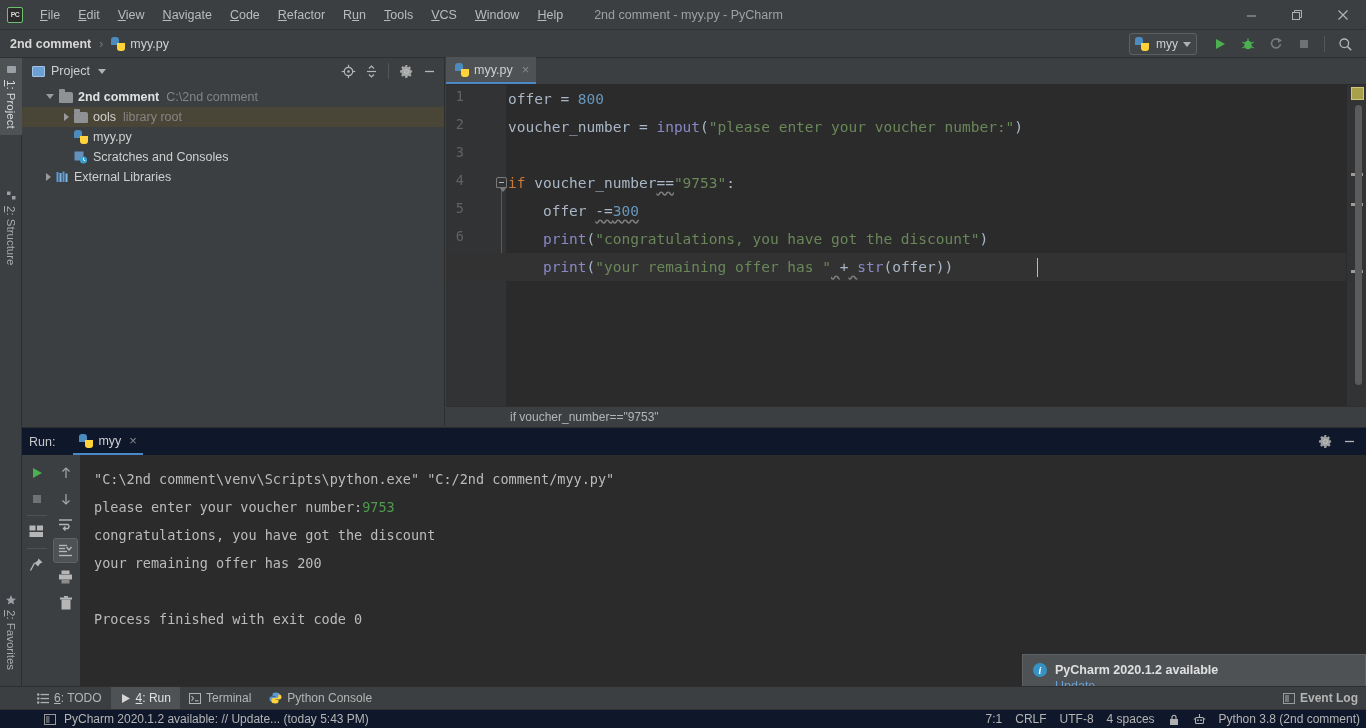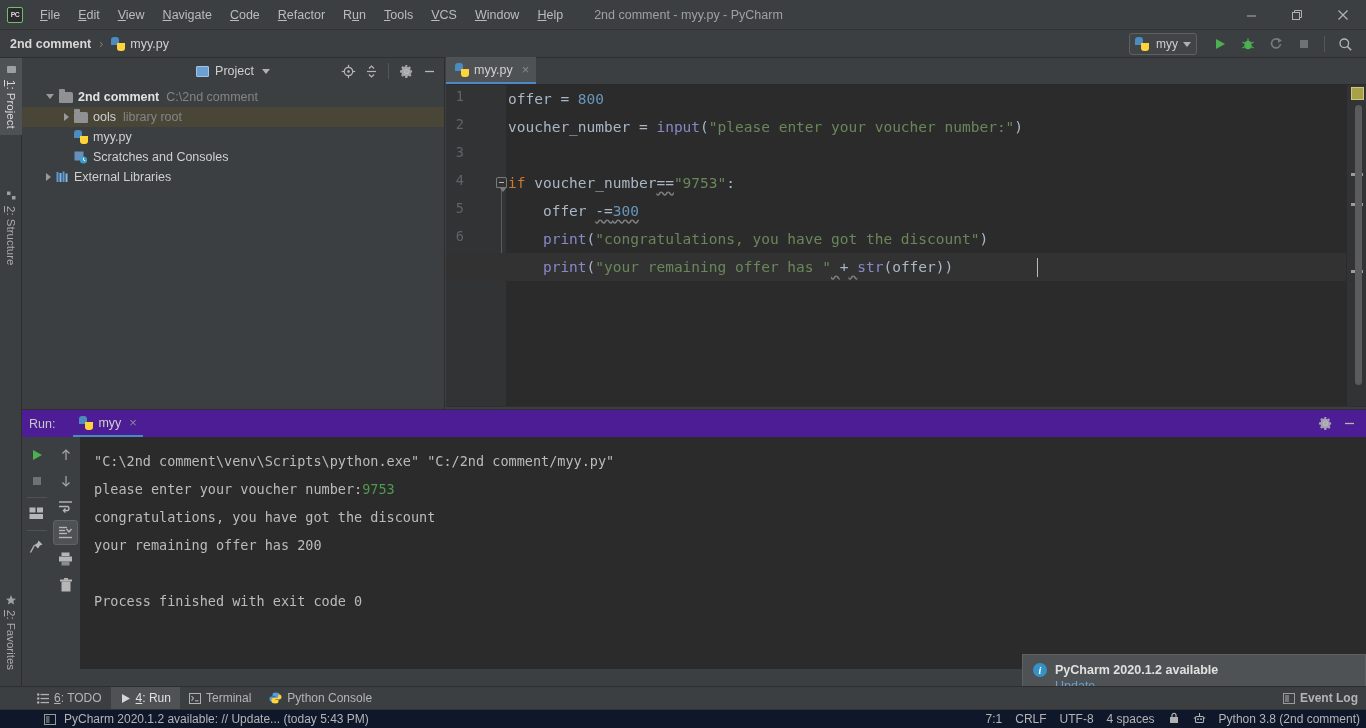--- a/index.html
+++ b/index.html
@@ -96,23 +96,22 @@
   .vtab.active { background: #4e5254; color: #d8d8d8; }
   .vtab .u { text-decoration: underline; }
   .mini-ico { width: 11px; height: 11px; flex: none; }
 
   
   .project {
     position: absolute; left: 22px; top: 58px; width: 423px; height: 368px;
     background: #3c3f41; border-right: 1px solid #2e2e2e;
   }
   .project-header {
-    height: 26px; display: flex; align-items: center; 
+    height: 26px; display: flex; align-items: center; padding-left: 10px;
     position: relative;
-    justify-content: center;
   }
   .project-header .ptitle { color: #cfcfcf; font-size: 12.5px; margin-left: 6px; }
   .proj-ico {
     width: 13px; height: 11px; background: #6c9fd4; border: 1px solid #9fc4e8;
     border-radius: 1px; flex: none;
   }
   .ph-right { position: absolute; right: 4px; display: flex; align-items: center; gap: 1px; }
   .phbtn { width: 22px; height: 22px; display: flex; align-items: center; justify-content: center; border-radius: 3px;}
   .tree { padding-top: 3px; font-size: 12.5px; }
   .trow { height: 20px; display: flex; align-items: center; padding-left: 24px; position: relative; }
@@ -222,22 +221,22 @@
   }
   .breadcrumbbar {
     position: absolute; left: 446px; top: 406px; width: 920px; height: 21px;
     background: #3c3f41; border-top: 1px solid #2f2f2f;
     display: flex; align-items: center; padding-left: 64px;
     color: #b4b4b4; font-size: 12px;
   }
 
   
   .runwin {
-    position: absolute; left: 22px; top: 409px; width: 1344px; height: 259px;
-    background: #4c1d95; border-top: 1px solid #2e2e2e;
+    position: absolute; left: 22px; top: 427px; width: 1344px; height: 259px;
+    background: #0f172a; border-top: 1px solid #2e2e2e;
   }
   .run-header {
     height: 27px; display: flex; align-items: center; position: relative;
     padding-left: 7px;
   }
   .run-label { color: #c8c8c8; font-size: 12.5px; margin-right: 18px; }
   .run-tab {
     display: flex; align-items: center; height: 27px; padding: 0 6px;
     border-bottom: 2px solid #4a88c7; color: #cfcfcf; font-size: 12.5px;
   }
@@ -298,21 +297,21 @@
 
   
   .statusbar {
     position: absolute; left: 0; top: 709px; width: 1366px; height: 19px;
     background: #0f172a; display: flex; align-items: center;
     border-top: 1px solid #323232;
     padding-left: 36px;
   }
   .status-msg { color: #b4b4b4; font-size: 12px; margin-left: 8px; }
   .status-right {
-    position: absolute; right: 6px; display: flex; align-items: flex-start; gap: 13px;
+    position: absolute; right: 6px; display: flex; align-items: flex-end; gap: 13px;
     color: #b4b4b4; font-size: 12px;
   }
   svg { display: block; }
 </style>
 </head>
 <body>
 
 <div class="app">
 
   <div class="titlebar">

